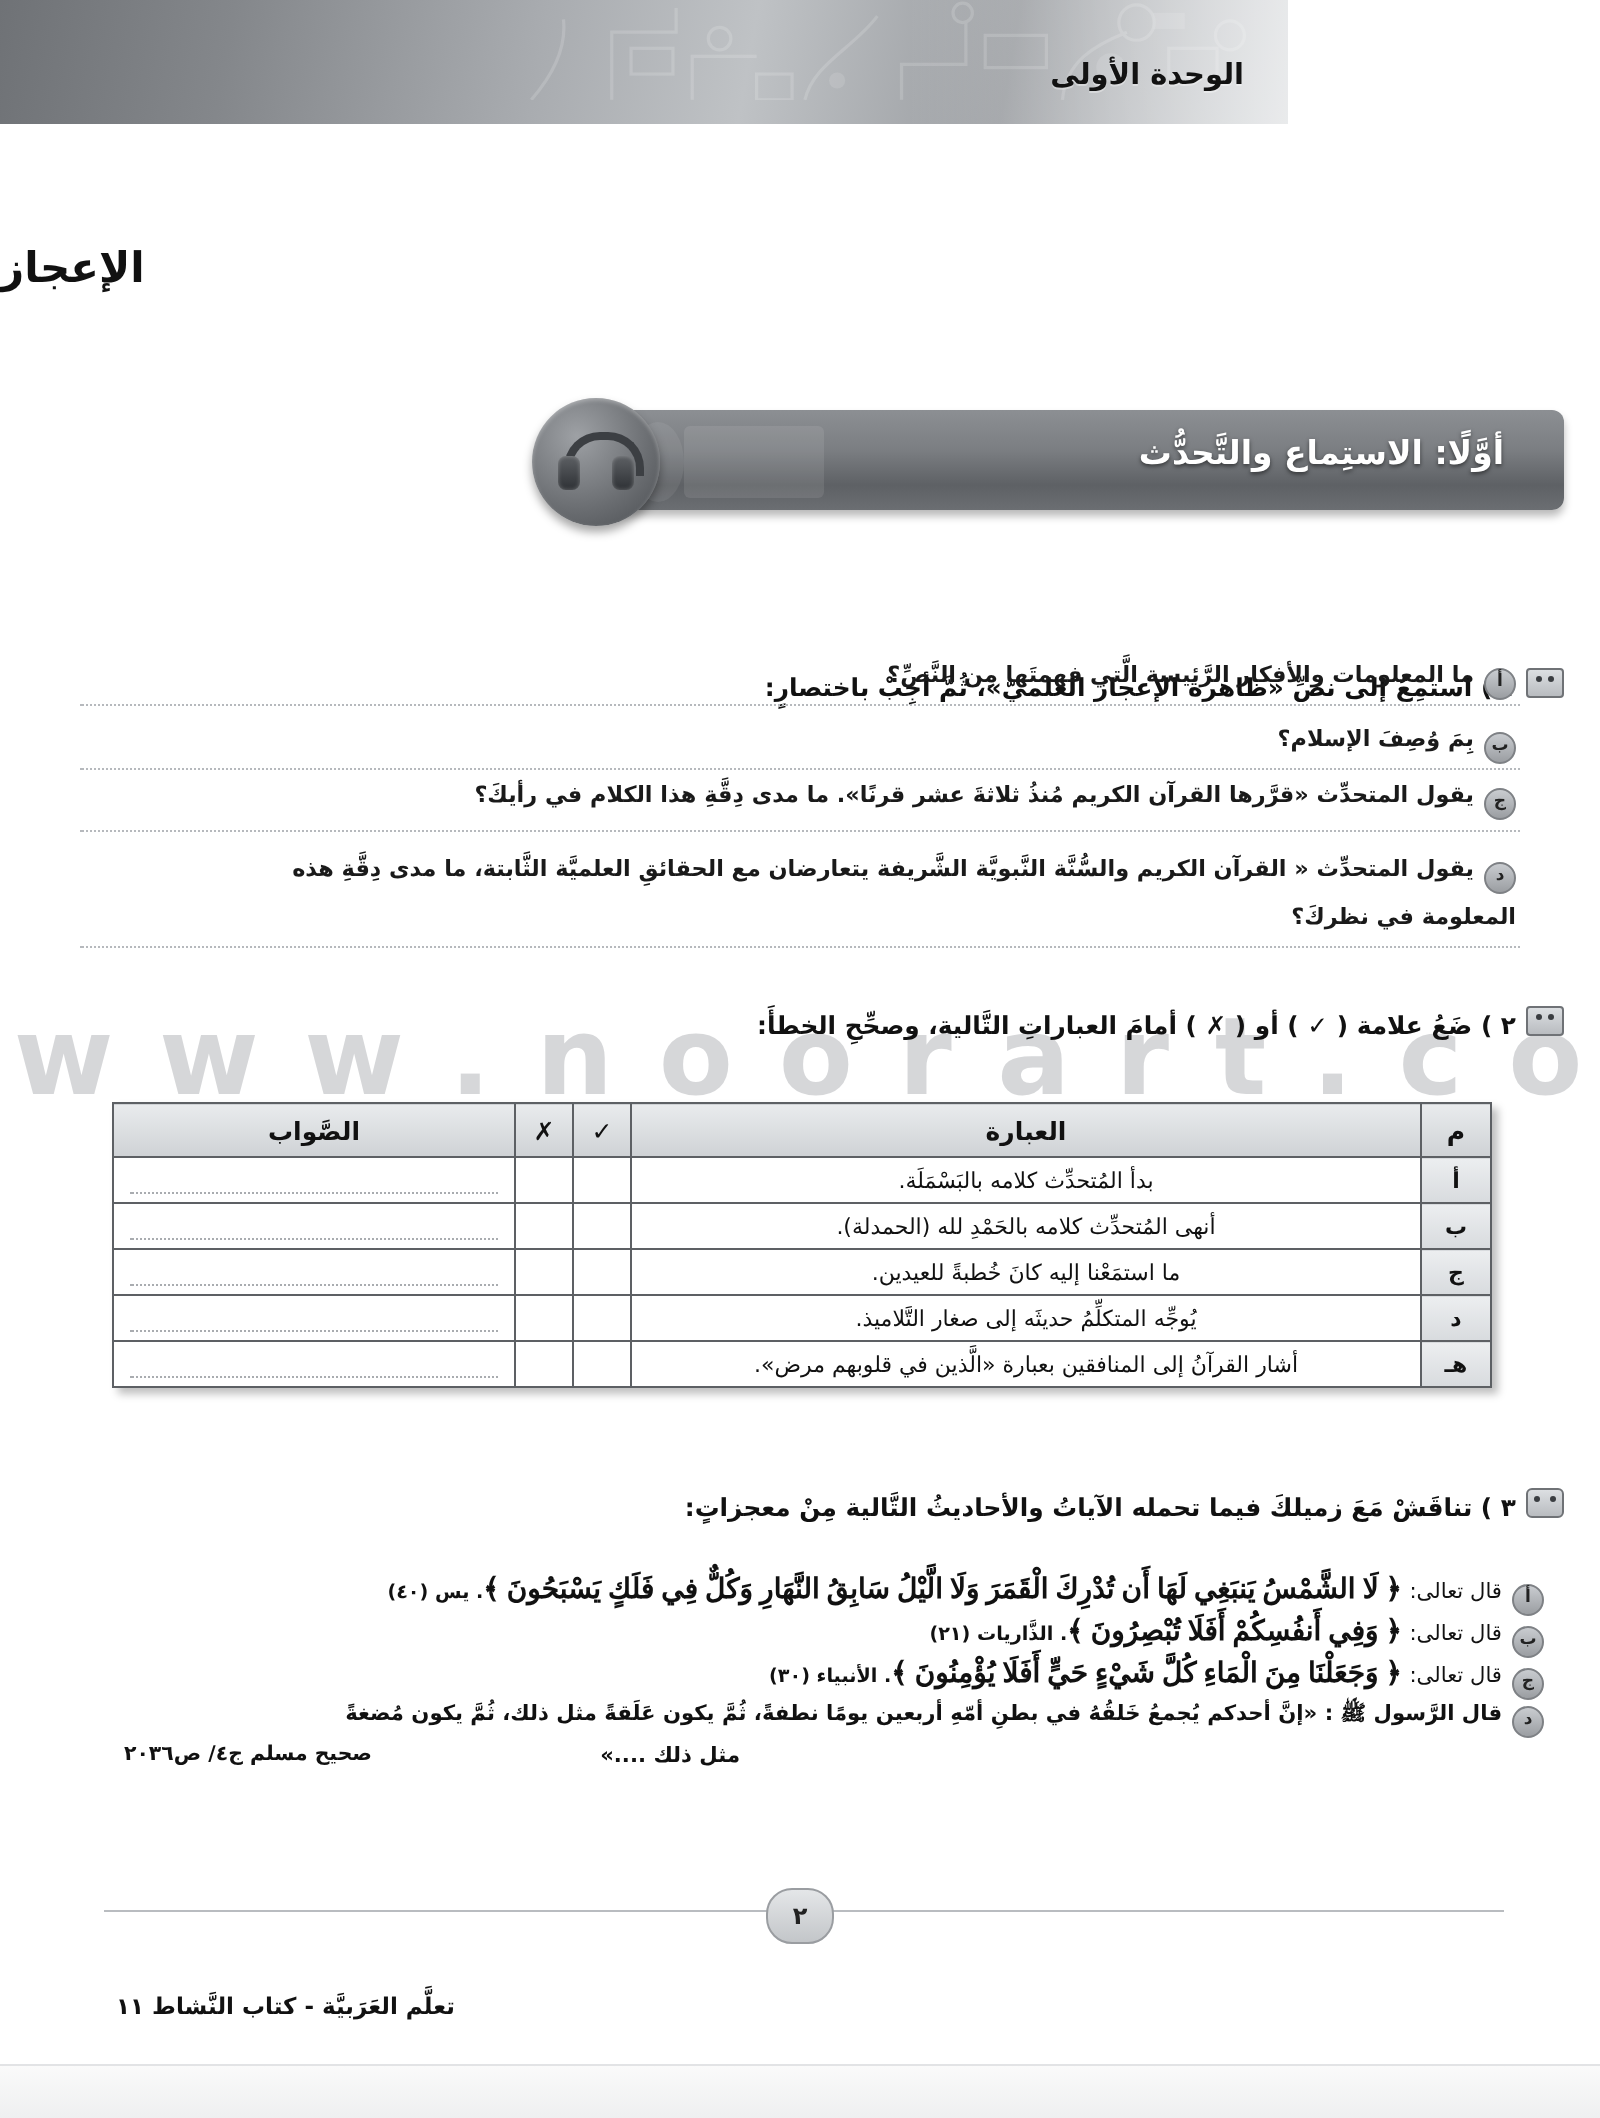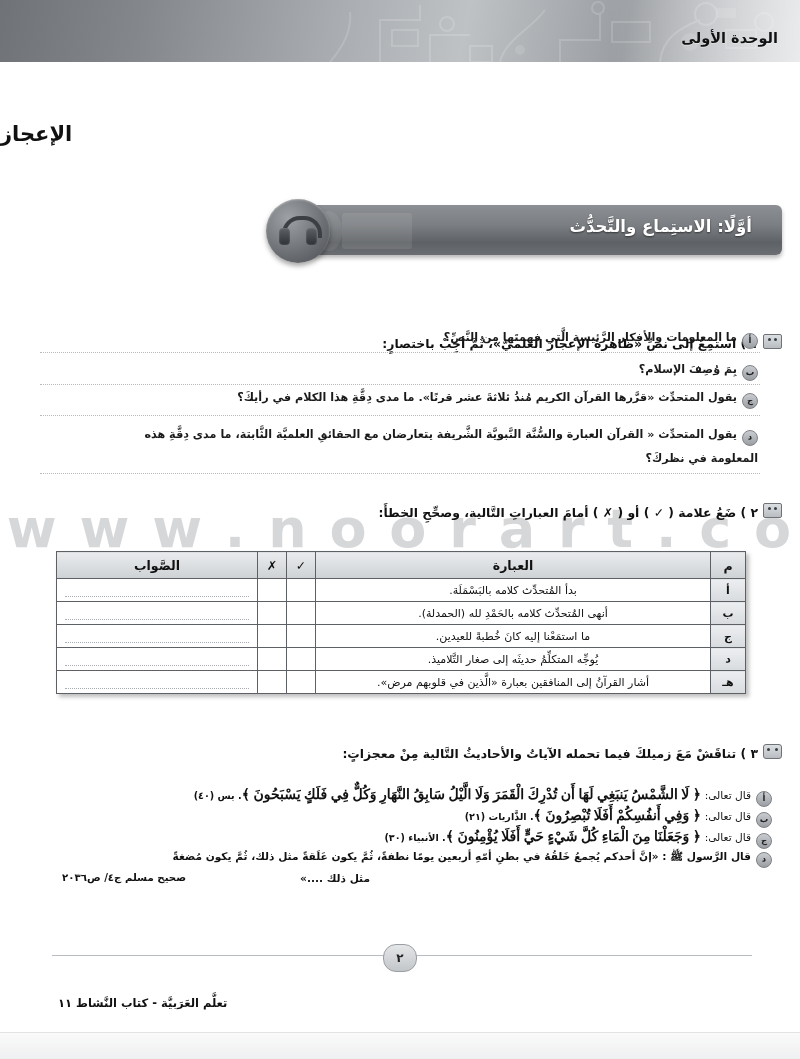--- a/index.html
+++ b/index.html
@@ -11,21 +11,21 @@
     color:#1a1a1a;
   }
   
   .page{
     position:absolute;inset:0;
     background:#fff;
     box-sizing:border-box;
   }
   
   .top-banner{
-    position:absolute;top:0;left:0;width:800px;height:62px;
+    position:absolute;top:0;left:0;width:644px;height:62px;
     background:linear-gradient(100deg,#6f7276 0%,#84878b 18%,#a9acb0 42%,#bfc2c5 58%,#9a9da1 78%,#cfd2d5 100%);
     overflow:hidden;
   }
   .banner-deco{position:absolute;inset:0;opacity:.28;}
   .banner-title{
     position:absolute;right:22px;top:30px;
     font-size:14.5px;font-weight:bold;color:#121212;
     letter-spacing:0px;white-space:nowrap;
     text-shadow:0 1px 0 rgba(255,255,255,.35);
   }
@@ -247,21 +247,21 @@
     <span class="bullet">ب</span><span>بِمَ وُصِفَ الإسلام؟</span>
   </div>
   <div class="dots" style="left:40px;top:383px;width:720px;"></div>
 
   <div class="sub" style="top:391px;">
     <span class="bullet">ج</span><span>يقول المتحدِّث «قرَّرها القرآن الكريم مُنذُ ثلاثةَ عشر قرنًا». ما مدى دِقَّةِ هذا الكلام في رأيكَ؟</span>
   </div>
   <div class="dots" style="left:40px;top:414px;width:720px;"></div>
 
   <div class="sub" style="top:428px;right:42px;">
-    <span class="bullet">د</span><span>يقول المتحدِّث « القرآن العبارة والسُّنَّة النَّبويَّة الشَّريفة يتعارضان مع الحقائقِ العلميَّة الثَّابتة، ما مدى دِقَّةِ هذه</span>
+    <span class="bullet">د</span><span>يقول المتحدِّث « القرآن الكريم والسُّنَّة النَّبويَّة الشَّريفة يتعارضان مع الحقائقِ العلميَّة الثَّابتة، ما مدى دِقَّةِ هذه</span>
   </div>
   <div class="sub" style="top:452px;right:42px;">
     <span>المعلومة في نظركَ؟</span>
   </div>
   <div class="dots" style="left:40px;top:472px;width:720px;"></div>
 
   <div class="wm">w w w . n o o r a r t . c o m</div>
 
   <div class="q" style="top:503px;">
     <span class="q-ico"></span><span>٢ ) ضَعُ علامة ( ✓ ) أو ( ✗ ) أمامَ العباراتِ التَّالية، وصحِّحِ الخطأَ:</span>

